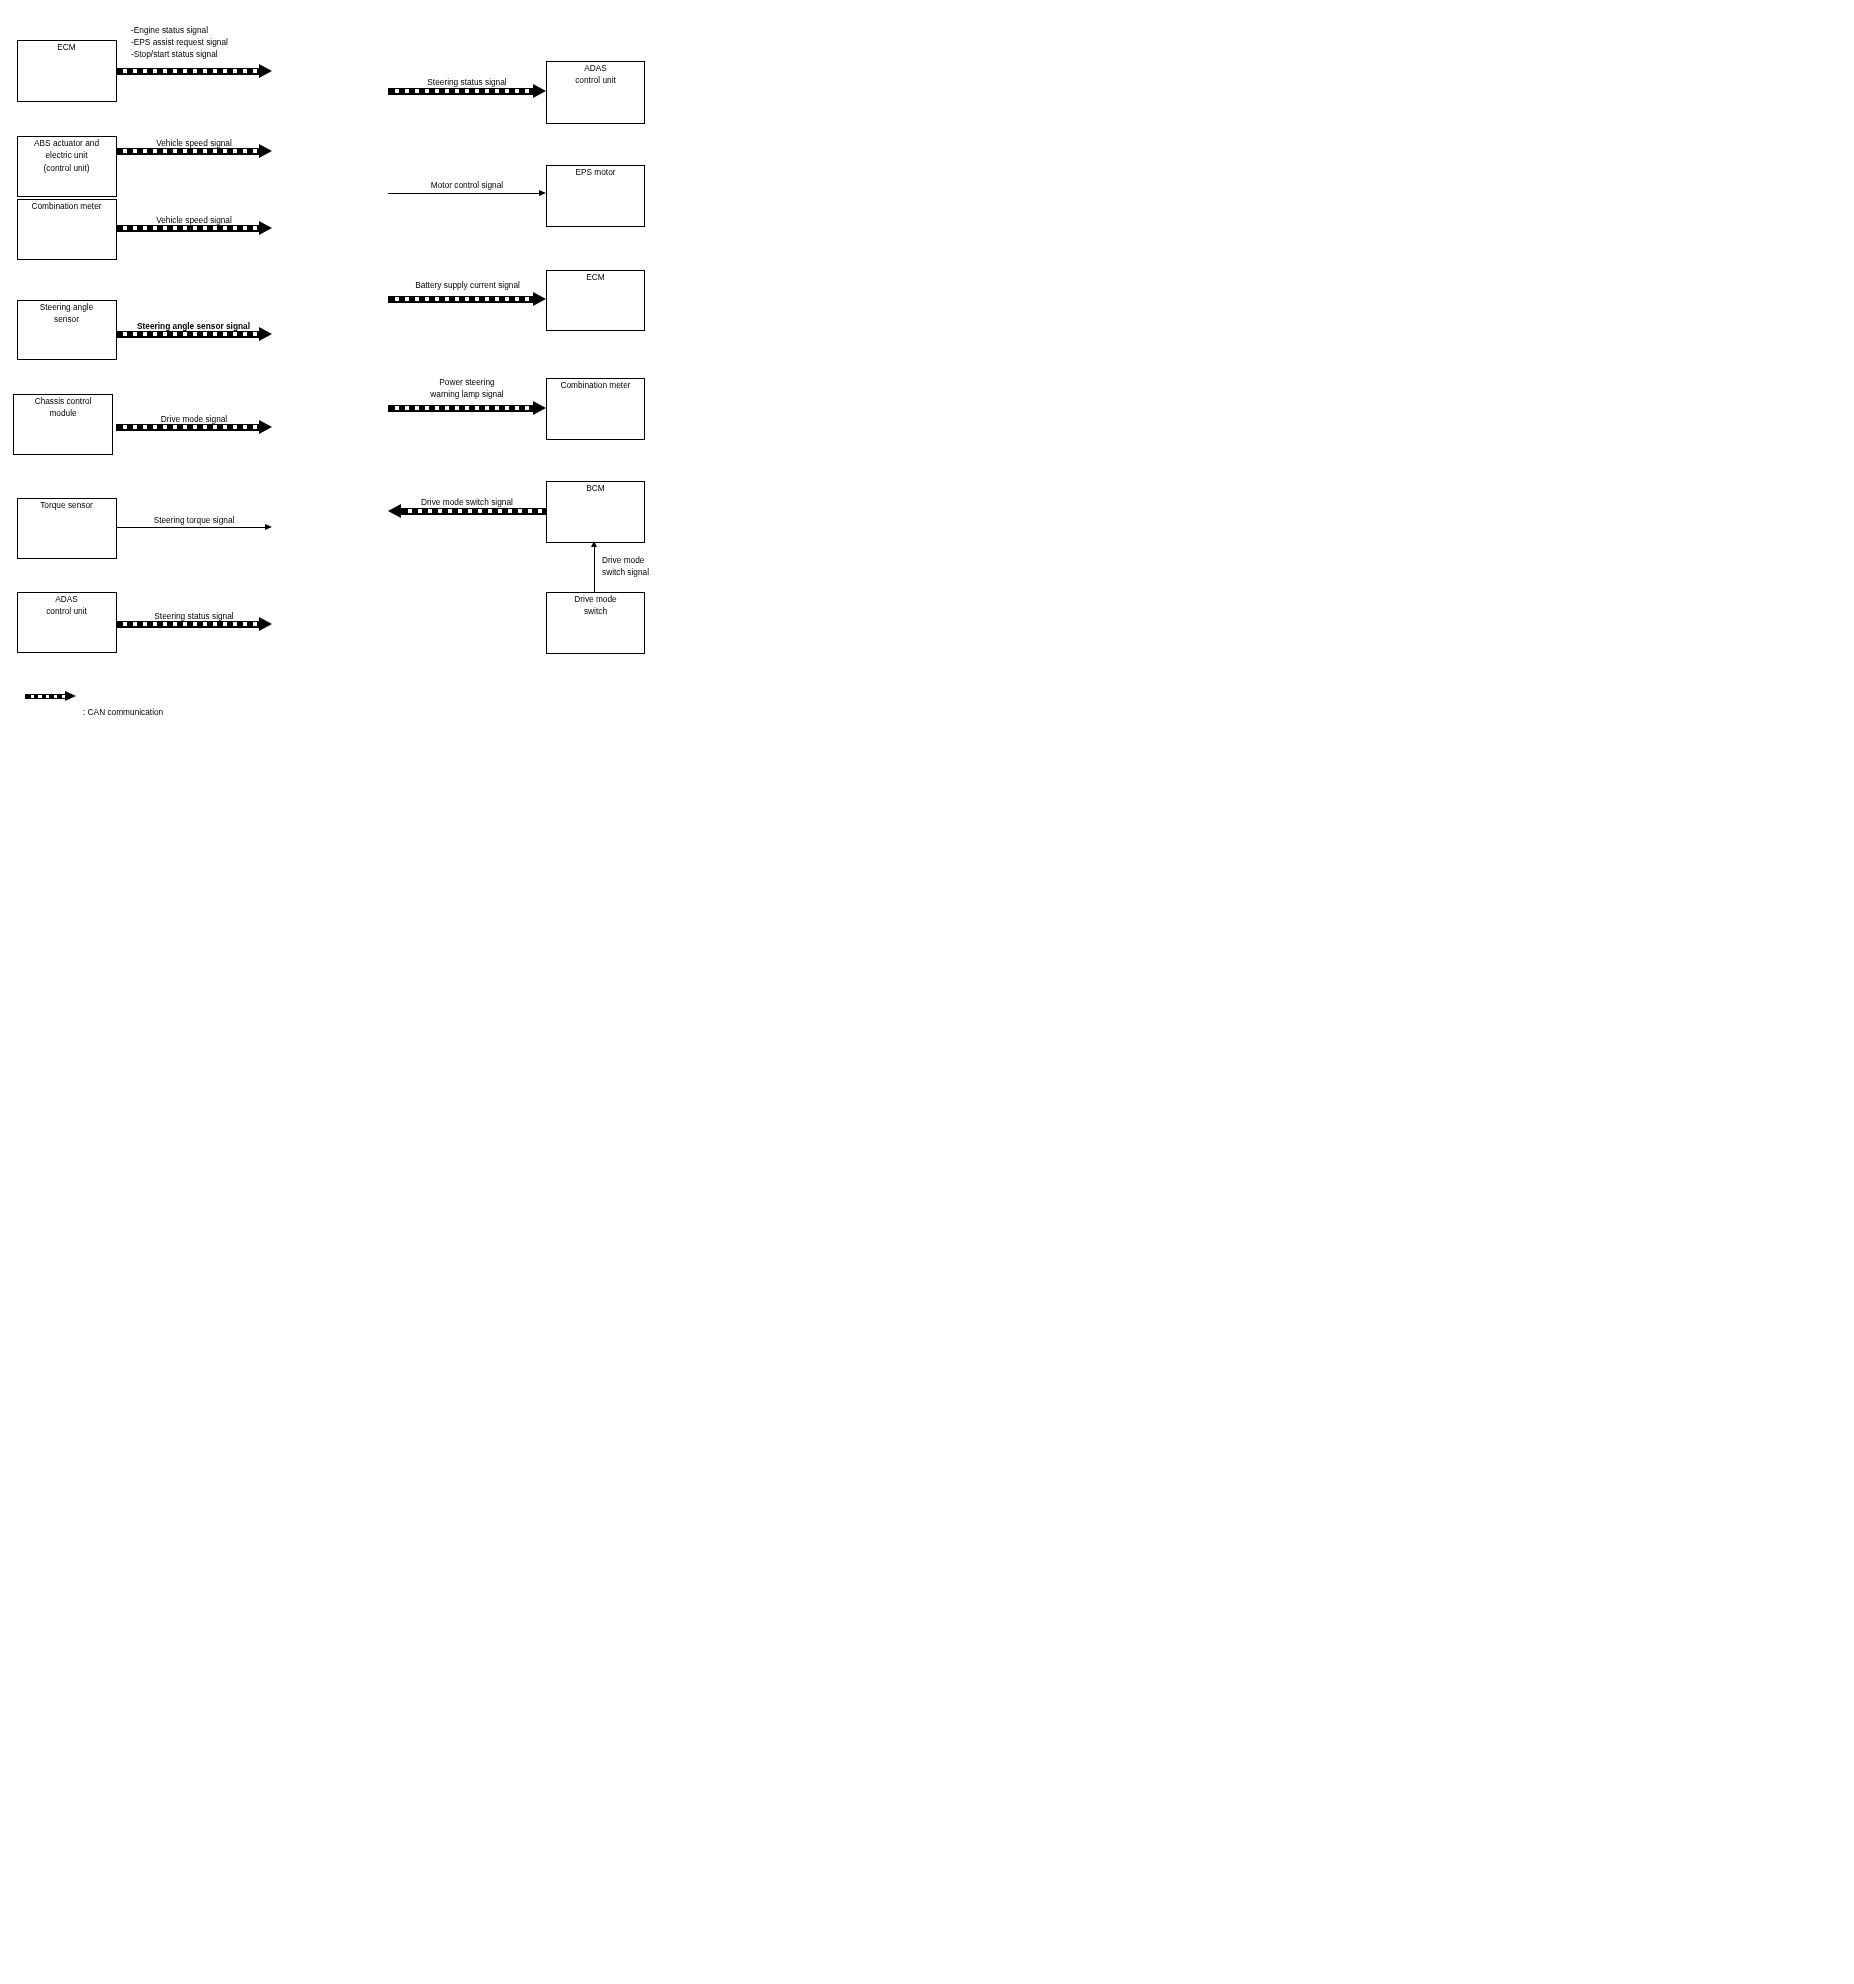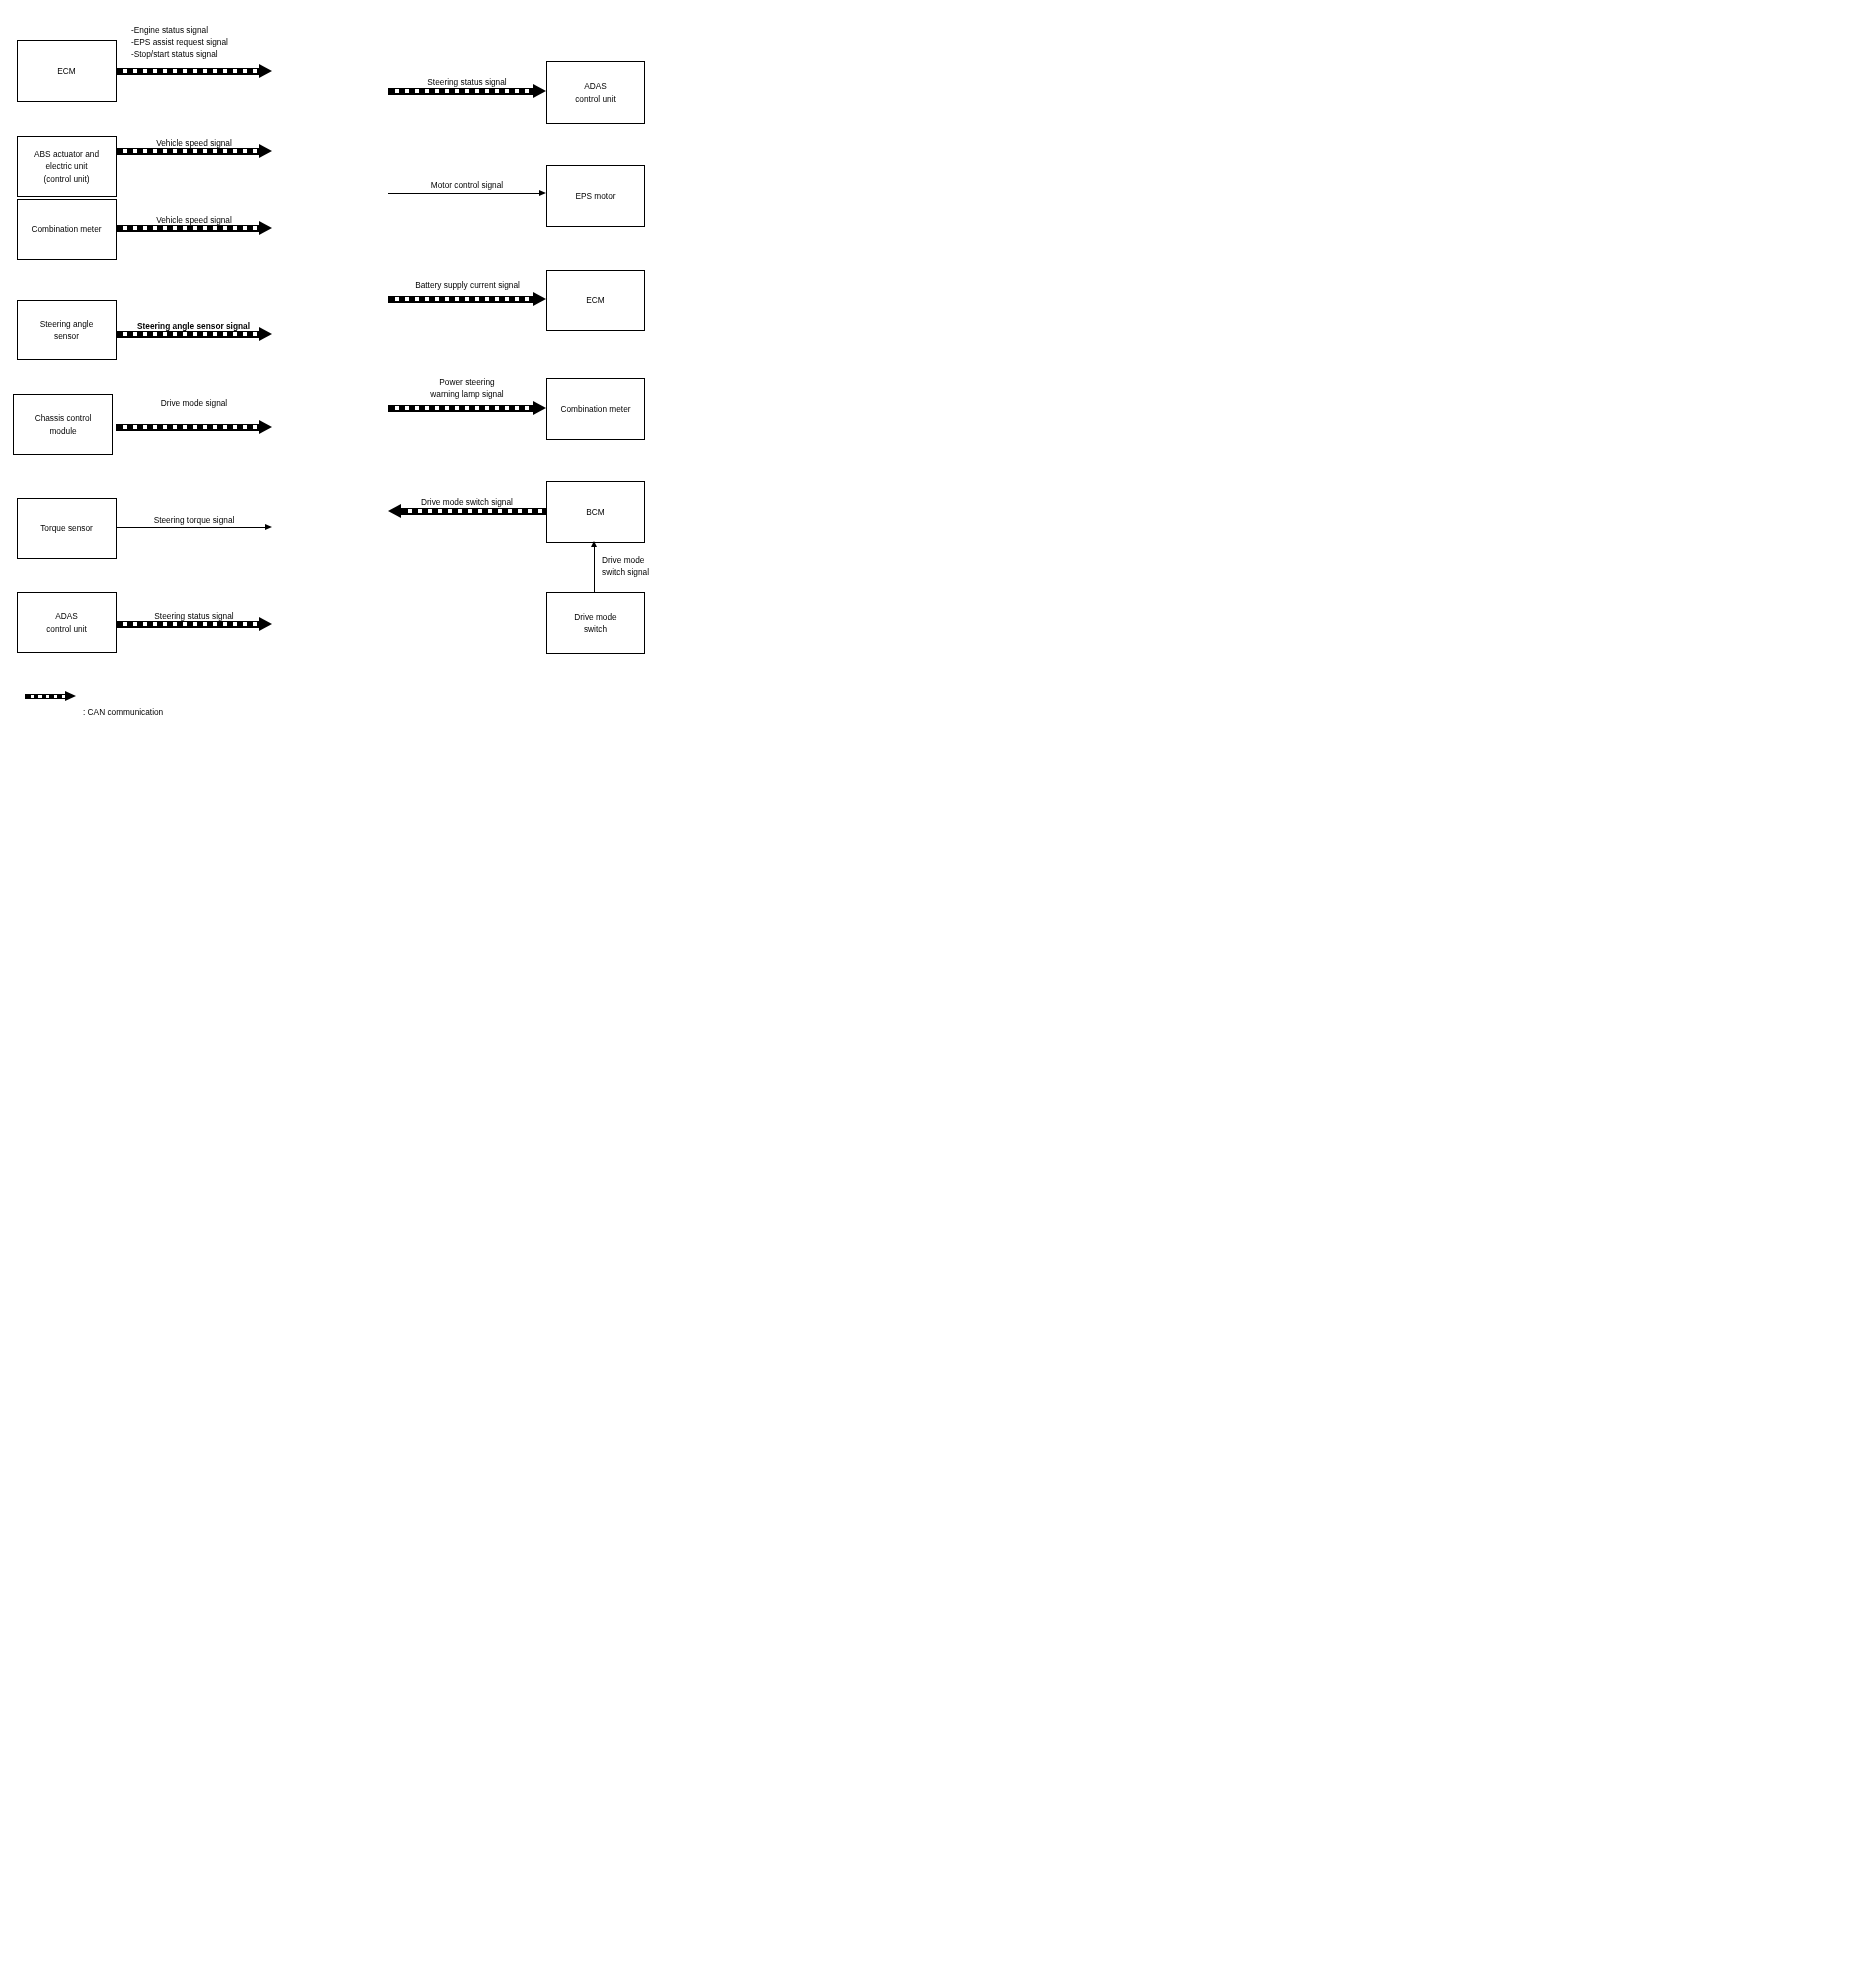--- a/index.html
+++ b/index.html
@@ -2,21 +2,21 @@
 <html style="font-size:7.3px"><head>
 <meta charset="utf-8">
 <style>
   html,body{margin:0;padding:0;background:#fff;}
   .canvas{
     position:relative;width:668px;height:716px;background:#ffffff;
     font-family:"Liberation Sans",sans-serif;color:#000;overflow:hidden;
   }
   .box{
     position:absolute;border:0.9px solid #000;background:#fff;
-    display:flex;align-items:center;justify-content:center;
+    display:flex;justify-content:center;
     text-align:center;font-size:8.3px;line-height:1.5;white-space:pre-line;
   }
   .sig-label{
     position:absolute;font-size:8.3px;line-height:12px;color:#000;white-space:pre-line;
   }
   .tc{text-align:center;}
   
   .arrow{position:absolute;}
   
   .can{height:14.7px;}
@@ -168,21 +168,21 @@
     <div class="thin-line"></div>
     <div class="thin-head"></div>
   </div>
 
   <div class="sig-label" style="left:131px;top:24px;">-Engine status signal
 -EPS assist request signal
 -Stop/start status signal</div>
   <div class="sig-label tc" style="left:116px;top:137px;width:156px;">Vehicle speed signal</div>
   <div class="sig-label tc" style="left:116px;top:214px;width:156px;">Vehicle speed signal</div>
   <div class="sig-label tc" style="left:109px;top:320px;width:169px;font-weight:bold;">Steering angle sensor signal</div>
-  <div class="sig-label tc" style="left:116px;top:397px;width:156px;">Drive mode signal</div>
+  <div class="sig-label tc" style="left:116px;top:413px;width:156px;">Drive mode signal</div>
   <div class="sig-label tc" style="left:116px;top:514px;width:156px;">Steering torque signal</div>
   <div class="sig-label tc" style="left:116px;top:610px;width:156px;">Steering status signal</div>
 
   <div class="sig-label tc" style="left:388px;top:76px;width:158px;">Steering status signal</div>
   <div class="sig-label tc" style="left:388px;top:179px;width:158px;">Motor control signal</div>
   <div class="sig-label tc" style="left:385px;top:279px;width:165px;">Battery supply current signal</div>
   <div class="sig-label tc" style="left:388px;top:376px;width:158px;">Power steering
 warning lamp signal</div>
   <div class="sig-label tc" style="left:388px;top:496px;width:158px;">Drive mode switch signal</div>
   <div class="sig-label" style="left:602px;top:554px;">Drive mode

